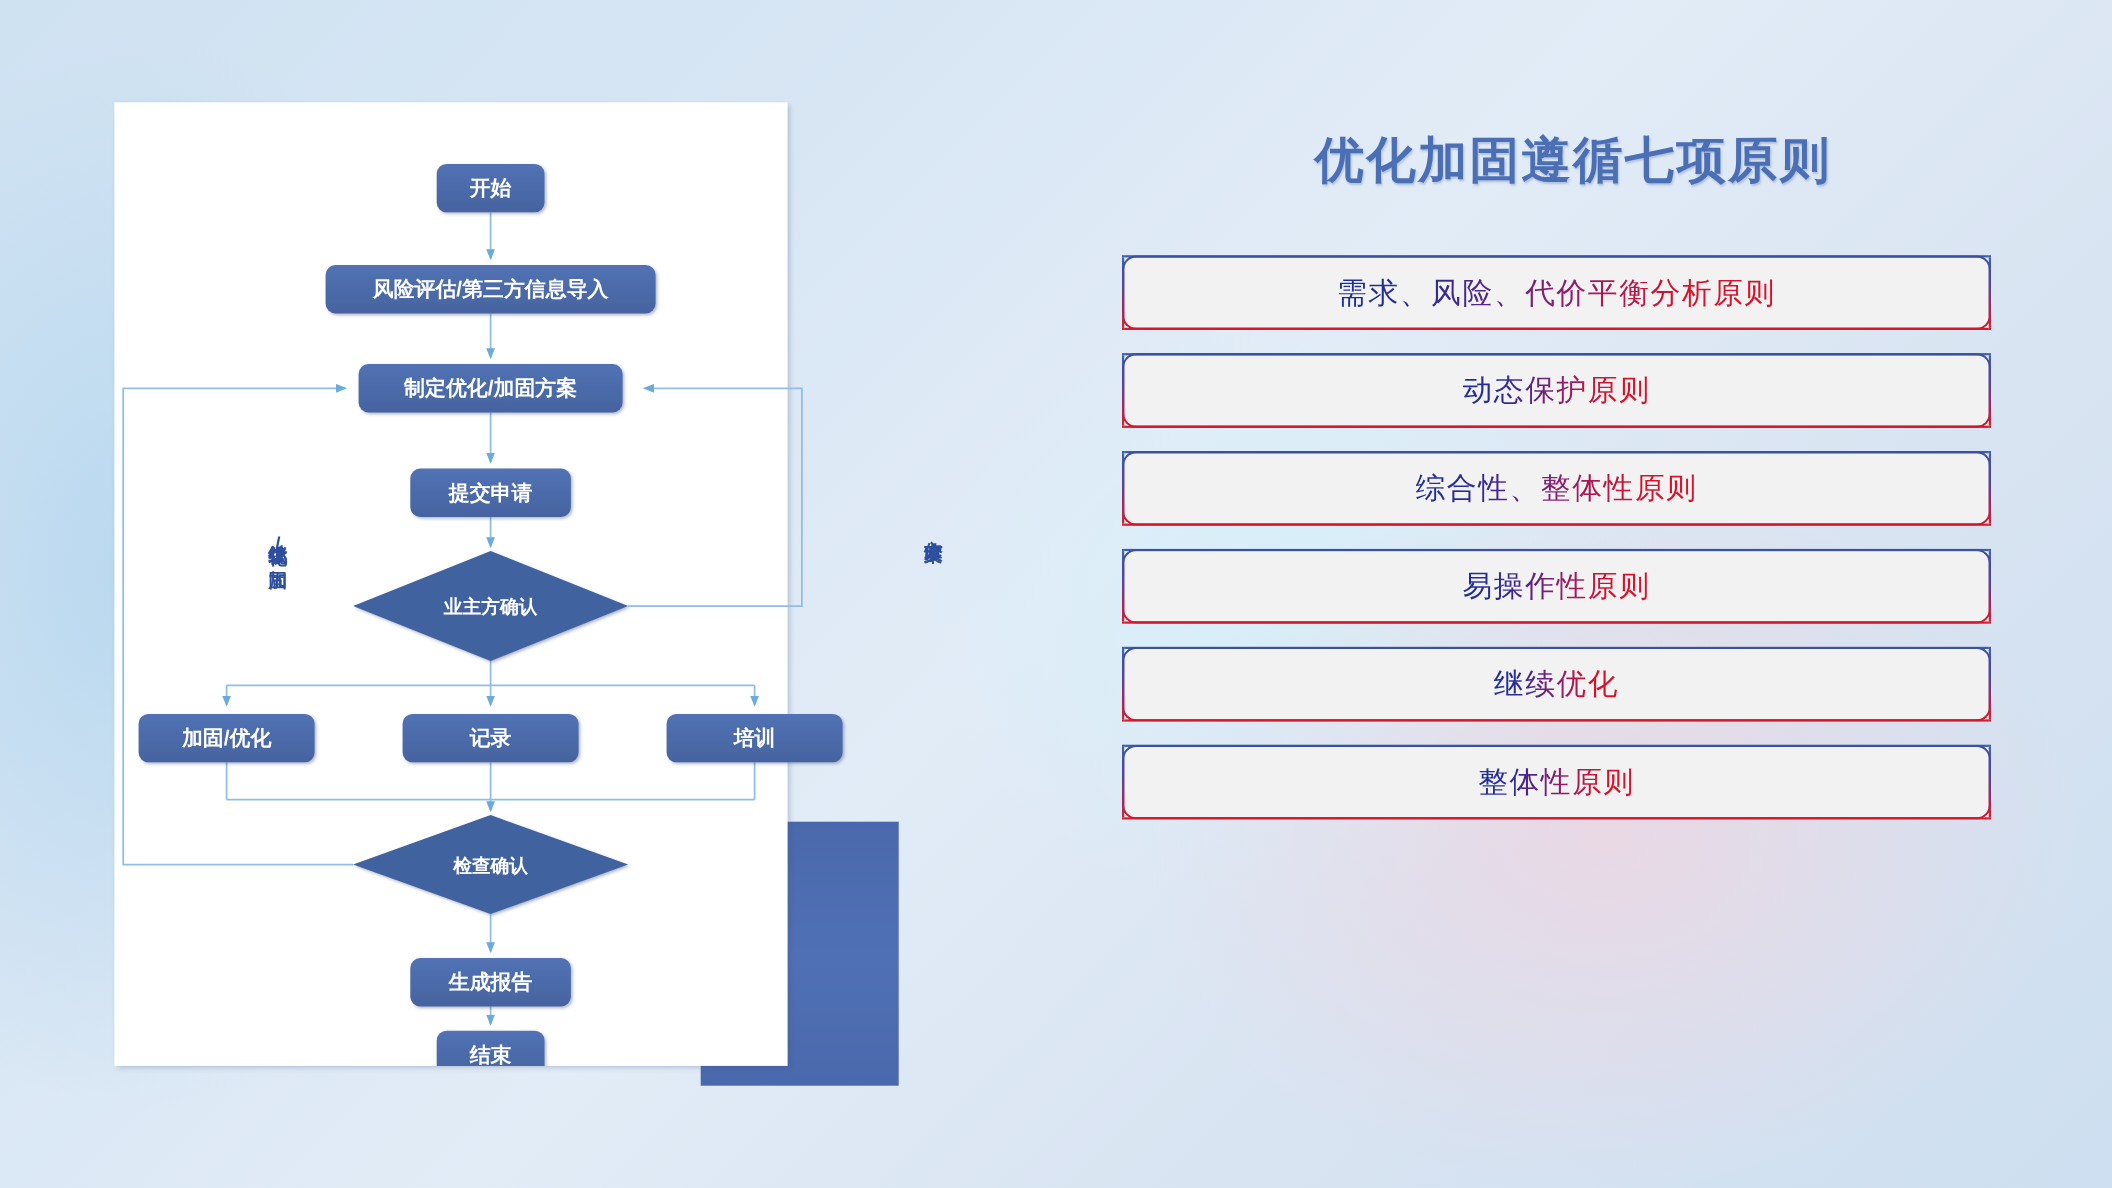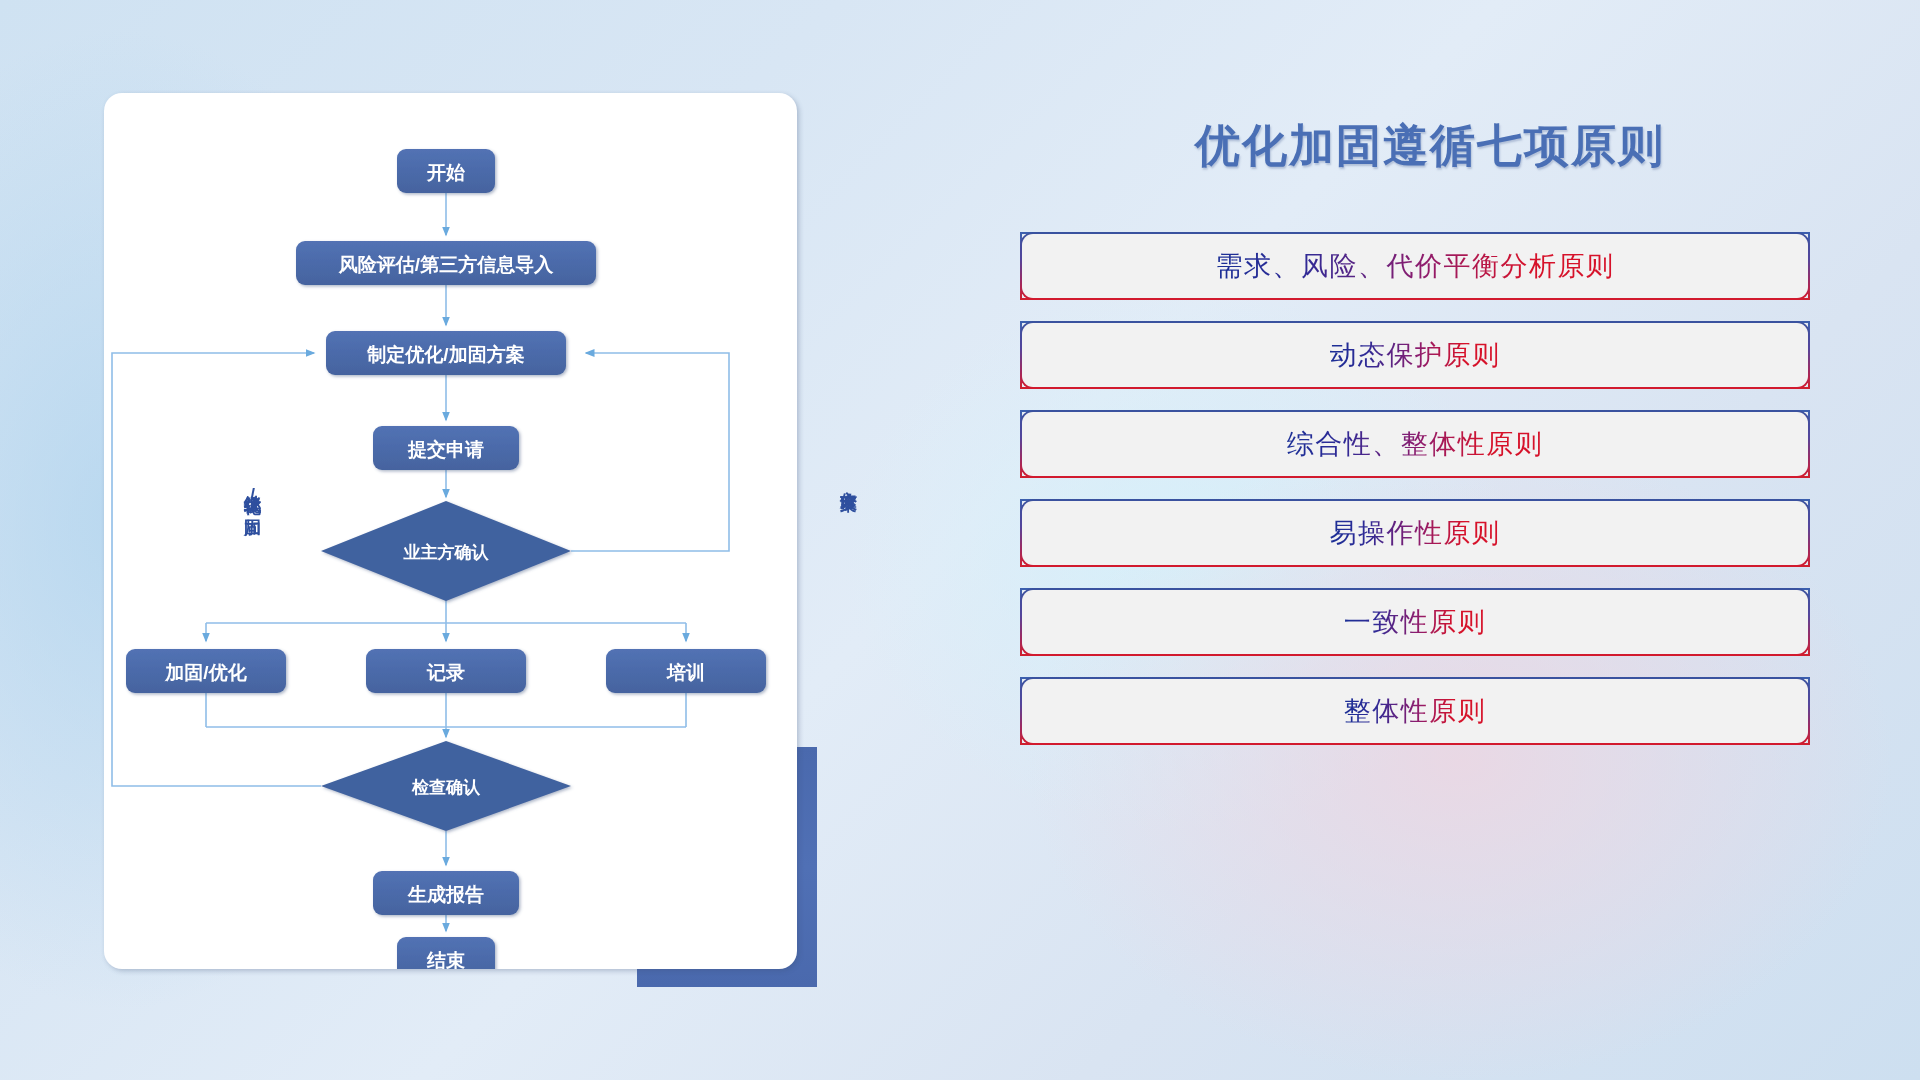--- a/index.html
+++ b/index.html
@@ -31,25 +31,24 @@
     top: 747px;
     width: 180px;
     height: 240px;
     background: linear-gradient(180deg, #4a69ad 0%, #5070b5 50%, #4a69ad 100%);
   }
 
   #flow-card {
     position: absolute;
     left: 104px;
     top: 93px;
-    width: 693px;
+    width: 612px;
     height: 876px;
     background: #ffffff;
     box-shadow: 2px 2px 5px rgba(60,80,120,0.30);
-    border-radius: 18px;
   }
 
   #flow-svg {
     position: absolute;
     left: 0;
     top: 0;
     width: 684px;
     height: 876px;
     display: block;
   }
@@ -282,21 +281,21 @@
 
       <div class="principle-item">
         <span class="principle-text">综合性、整体性原则</span>
       </div>
 
       <div class="principle-item">
         <span class="principle-text">易操作性原则</span>
       </div>
 
       <div class="principle-item">
-        <span class="principle-text">一致性原则</span>
+        <span class="principle-text">继续优化</span>
       </div>
 
       <div class="principle-item">
         <span class="principle-text">整体性原则</span>
       </div>
 
 
     </div>
   </div>
 

